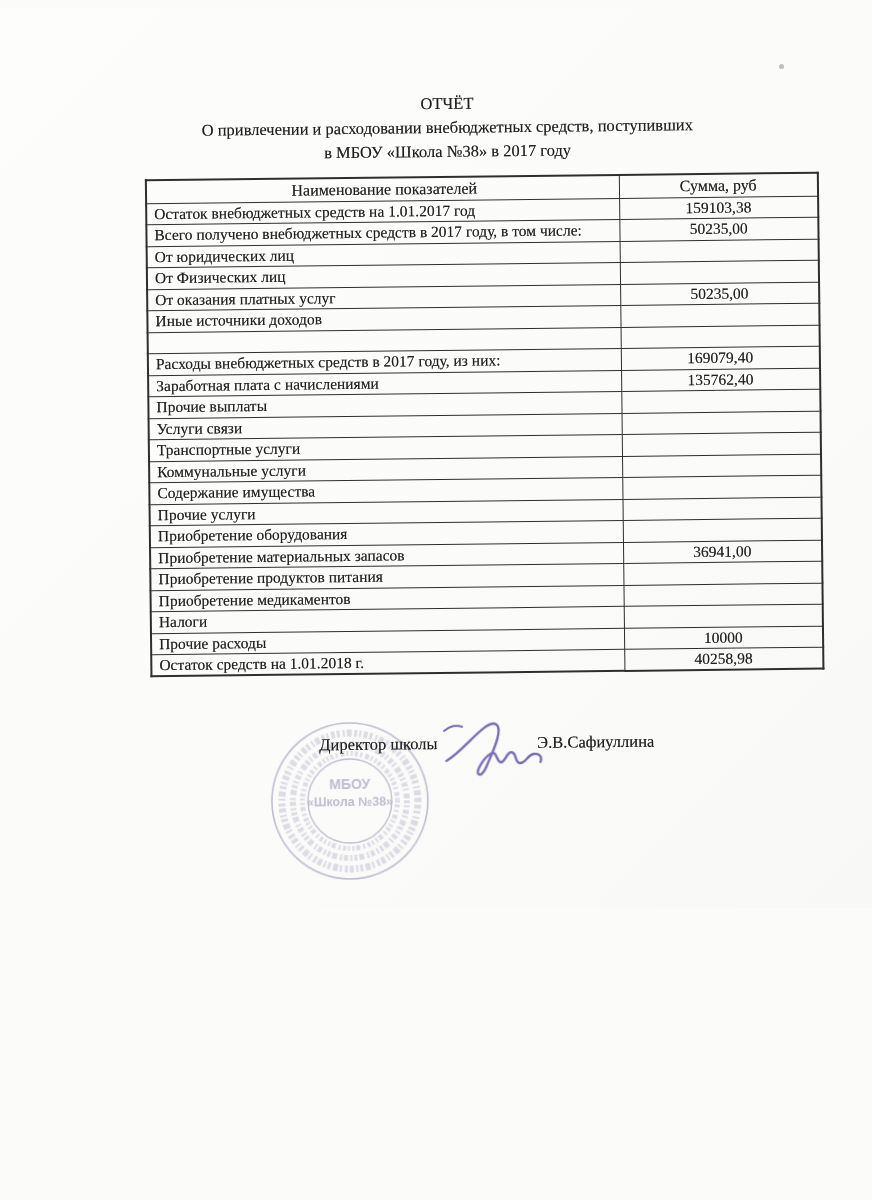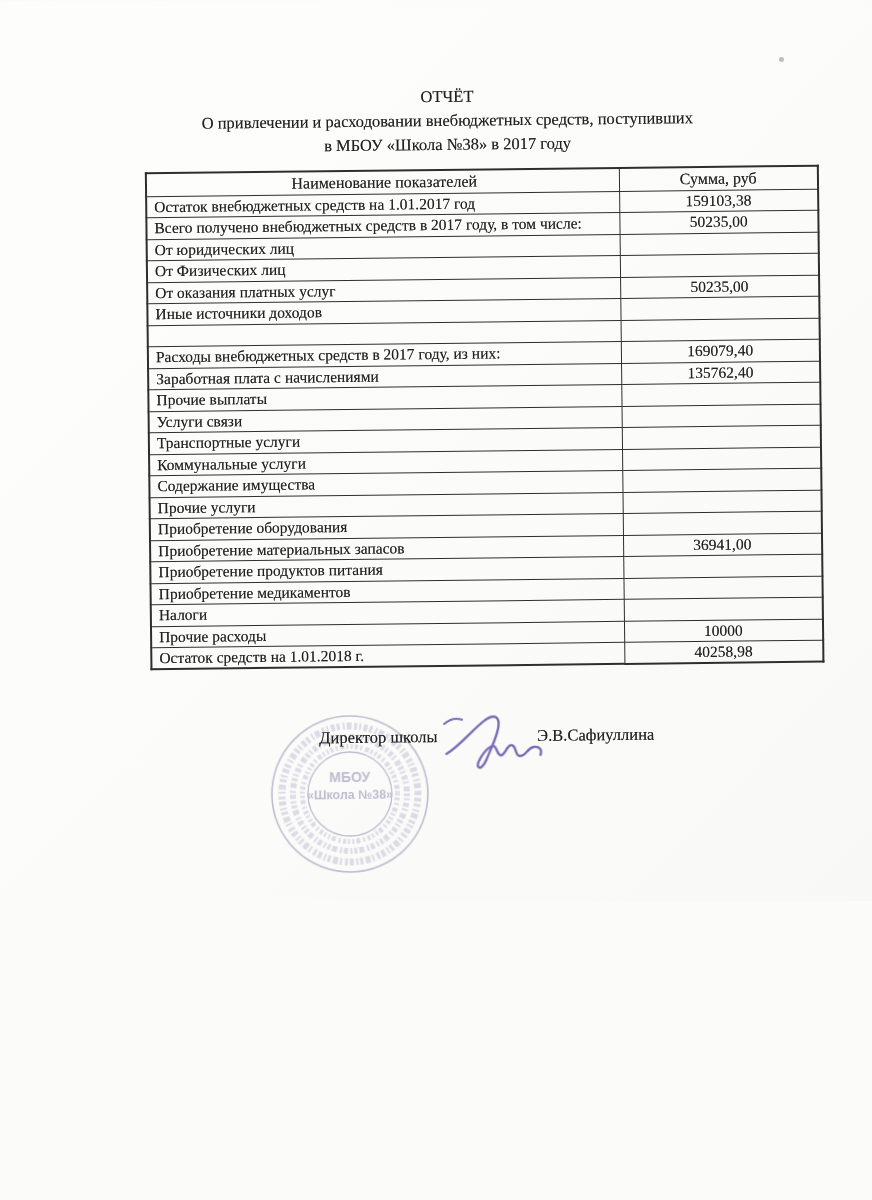--- a/index.html
+++ b/index.html
@@ -11,21 +11,21 @@
   * { margin: 0; padding: 0; box-sizing: border-box; }
   html, body { background: #fbfbfa; }
   body {
     font-family: "Liberation Serif", "DejaVu Serif", serif;
     color: var(--ink);
   }
   .sheet {
     position: relative;
     width: 872px;
     height: 900px;
-    margin: 1px auto;
+    margin: 8px auto;
     background: linear-gradient(135deg, #fdfdfc 0%, #fbfbf9 60%, #f8f8f6 100%);
     overflow: hidden;
   }
   .tilt {
     position: absolute;
     inset: 0;
     transform: rotate(-0.65deg);
     transform-origin: 50% 40%;
   }
   .scan-text {

